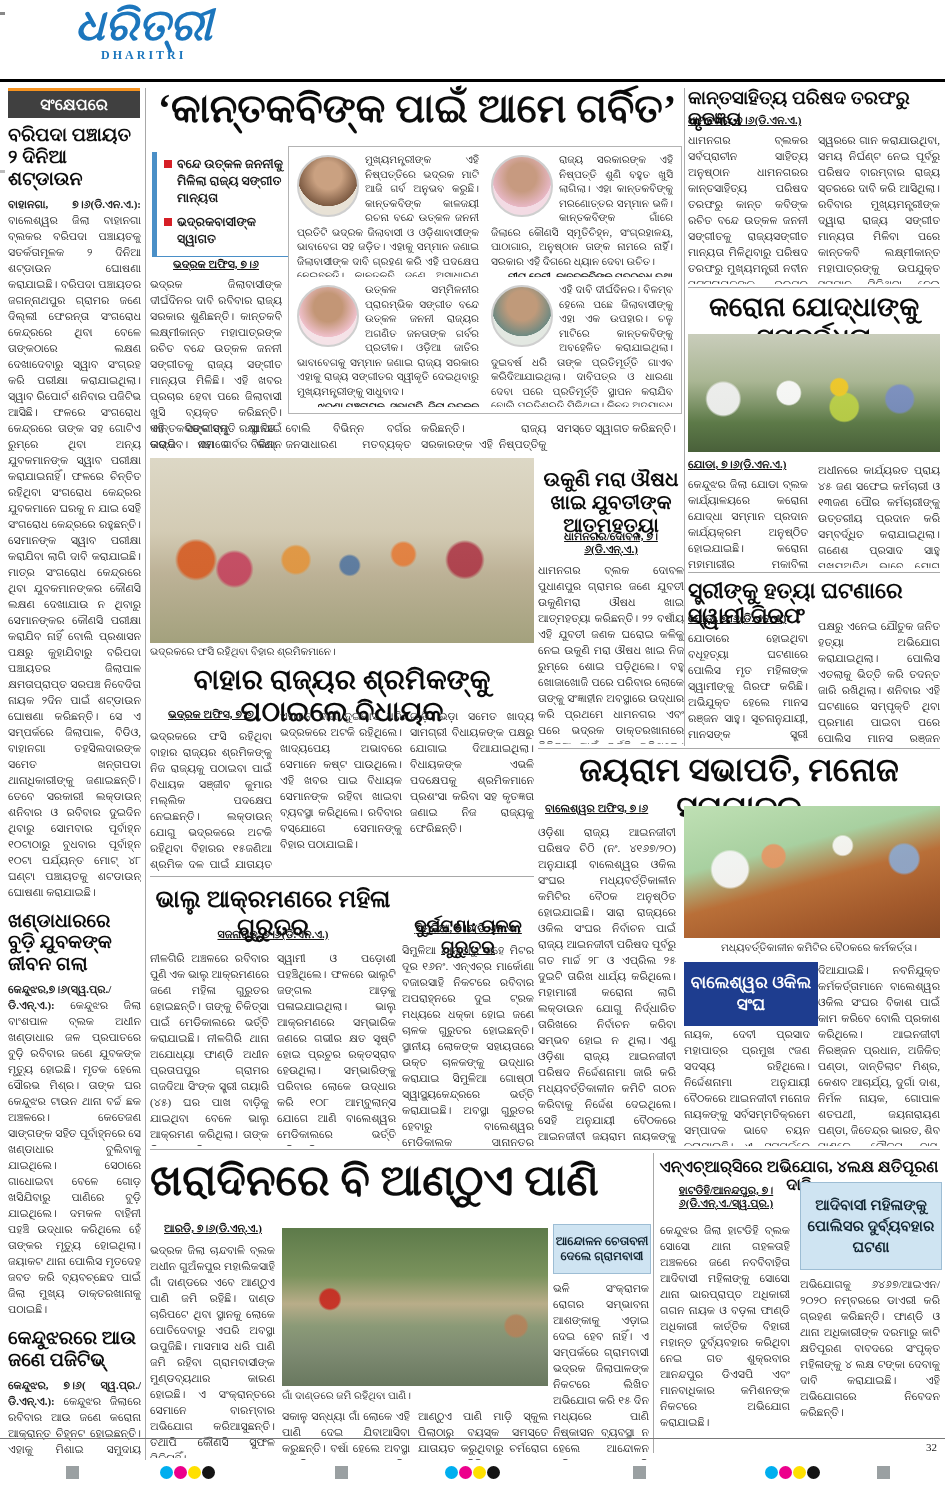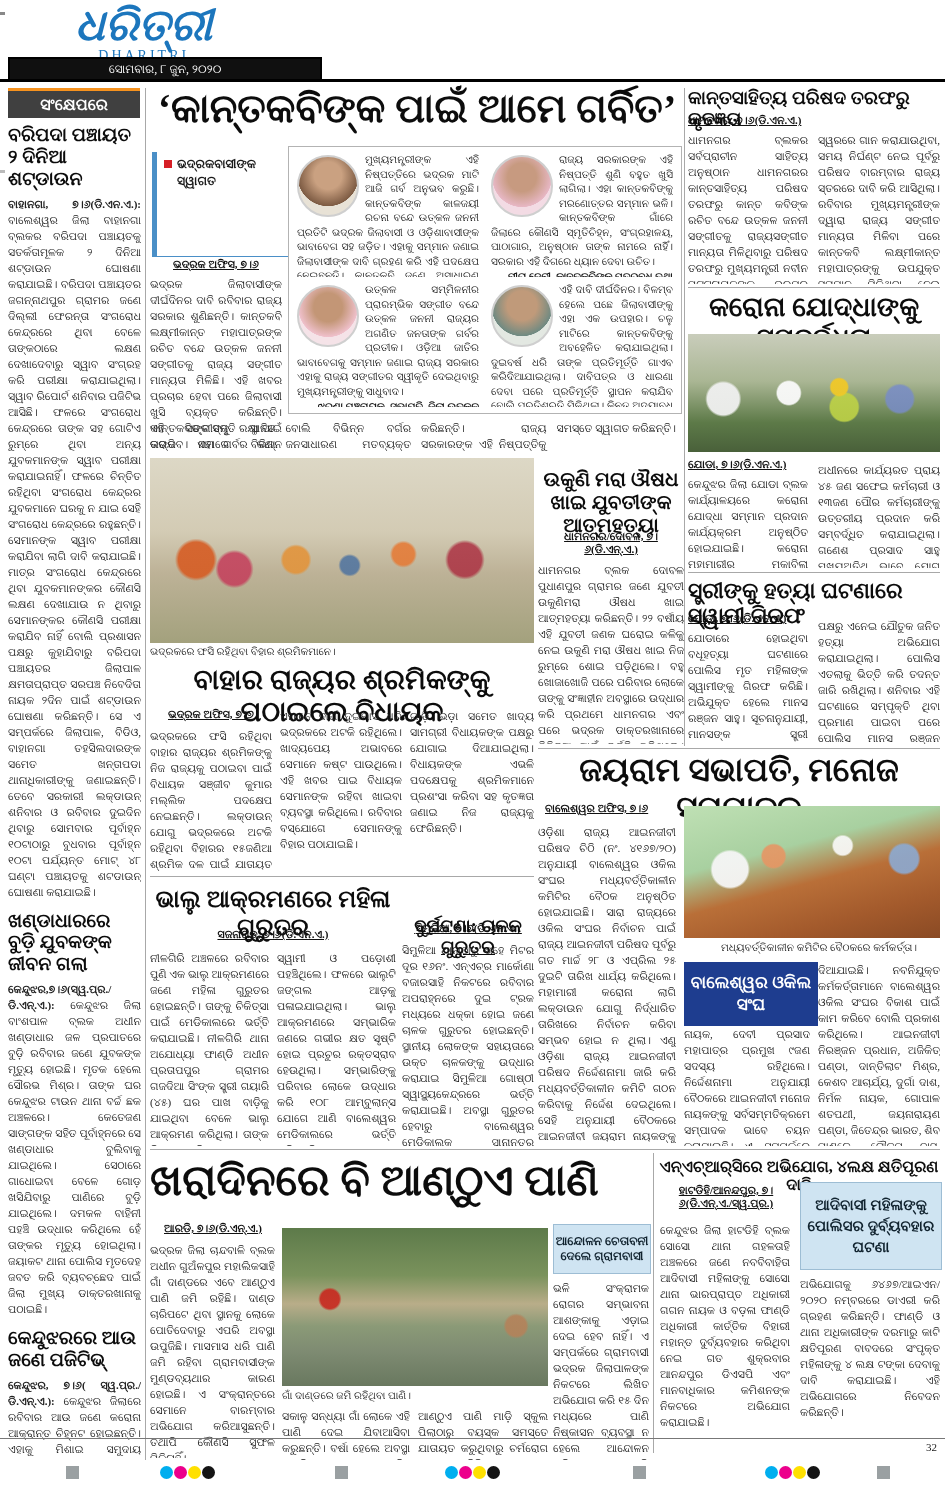--- a/index.html
+++ b/index.html
@@ -19,37 +19,34 @@
   .blue-box{background:#1e3d8f;color:#fff;font-weight:bold;font-size:17px;line-height:1.3;
             display:flex;align-items:center;justify-content:center;text-align:center;padding:4px;}
   .lblue-box{background:#cfe4f2;border:1px solid #9dbdd4;color:#10222e;font-weight:bold;
              display:flex;align-items:center;justify-content:center;text-align:center;}
   .bullet-item{display:flex;gap:5px;font-size:12.5px;font-weight:bold;line-height:1.35;margin-bottom:7px;}
   .sq{flex:0 0 auto;width:8px;height:8px;background:#d61f26;margin-top:4px;}
   .portrait{border-radius:50%;border:2px solid #cfcfcf;flex:0 0 auto;}
   .qtext{font-size:10.5px;line-height:14.5px;text-align:justify;}
   .qattr{font-weight:bold;text-align:right;font-size:10.5px;margin-top:2px;}
   .mast-logo{color:#1c76bd;font-weight:bold;font-size:44px;line-height:1;font-style:italic;}
-  .mast-sub{color:#1c76bd;font-size:14px;letter-spacing:3px;font-weight:normal;}
+  .mast-sub{color:#1c76bd;font-size:12px;letter-spacing:3px;font-weight:bold;}
   .datebar{background:#101010;color:#fff;font-size:12px;display:flex;align-items:center;justify-content:center;}
   .regsq{width:13px;height:13px;background:#9aa0a2;}
   .cmyk{display:flex;gap:1px;}
   .cmyk i{width:13px;height:13px;border-radius:50%;display:block;}
 </style>
 </head>
 <body>
 
 <div id="page">
 
   <div class="abs" style="left:75px;top:4px;">
     <div class="mast-logo">ଧରିତ୍ରୀ</div>
     <div class="mast-sub center">DHARITRI</div>
-  </div>
-  <div class="abs datebar" style="left:8px;top:57px;width:310px;height:21px;border:2px solid #000;">
-    <span>ସୋମବାର, ୮ ଜୁନ, ୨୦୨୦</span>
   </div>
   <div class="abs" style="left:0;top:79px;width:945px;height:3px;background:#000;"></div>
   <div class="abs" style="left:0;top:12px;width:5px;height:3px;background:#888;"></div>
   <div class="abs" style="left:0;top:170px;width:5px;height:3px;background:#bbb;"></div>
 
   <div class="abs vrule" style="left:145px;top:88px;height:1372px;"></div>
   <div class="abs vrule" style="left:684px;top:88px;height:658px;"></div>
   <div class="abs hrule" style="left:150px;top:876px;width:384px;"></div>
   <div class="abs hrule" style="left:688px;top:287px;width:252px;"></div>
   <div class="abs hrule" style="left:688px;top:572px;width:252px;"></div>
@@ -72,20 +69,24 @@
     <div style="margin-top:10px;">
       <div class="hl" style="font-size:19px;margin-bottom:6px;">କେନ୍ଦୁଝରରେ ଆଉ ଜଣେ ପଜିଟିଭ୍</div>
       <div class="body-txt"><b>କେନ୍ଦୁଝର, ୭।୬( ସ୍ୱ.ପ୍ର./ଡି.ଏନ୍.ଏ.):</b> <span>କେନ୍ଦୁଝର ଜିଲାରେ ରବିବାର ଆଉ ଜଣେ କରୋନା ଆକ୍ରାନ୍ତ ଚିହ୍ନଟ ହୋଇଛନ୍ତି। ଏହାକୁ ମିଶାଇ ସମୁଦାୟ ରୋଗୀଙ୍କ ସଂଖ୍ୟା ୭୮ରେ ପହଞ୍ଚିଛି। ସେ ମହାରାଷ୍ଟ୍ରରୁ ଫେରି ଘଟଗାଁ ବ୍ଲକର ଏକ ଅସ୍ଥାୟୀ ସ୍ୱାସ୍ଥ୍ୟକେନ୍ଦ୍ରରେ କ୍ୱାରାଣ୍ଟାଇନ୍‌ରେ ଥିଲେ ବୋଲି ସୂଚନା ମିଳିଛି। ସେମାନଙ୍କ ମଧ୍ୟରୁ ୧୮ ଜଣ ସୁସ୍ଥ ହୋଇ ଘରକୁ ଫେରିଥିବା ବେଳେ ୧୫ଜଣ ବିଭିନ୍ନ କୋଭିଡ ୧୯ ହସ୍ପିଟାଲରେ ଚିକିତ୍ସାଧୀନ ଅଛନ୍ତି।</span></div>
     </div>
 
   </div>
 
   <div class="abs hl center" style="left:150px;top:86px;width:534px;font-size:40px;">‘କାନ୍ତକବିଙ୍କ ପାଇଁ ଆମେ ଗର୍ବିତ’</div>
 
   <div class="abs" style="left:152px;top:152px;width:124px;height:100px;border-left:5px solid #4a8fc7;border-bottom:1px solid #4a8fc7;padding:4px 0 0 7px;">
+    <div class="bullet-item">
+        <span class="sq"></span>
+        <span>ବନ୍ଦେ ଉତ୍କଳ ଜନନୀକୁ ମିଳିଲା ରାଜ୍ୟ ସଙ୍ଗୀତ ମାନ୍ୟତା</span>
+      </div>
     <div class="bullet-item">
         <span class="sq"></span>
         <span>ଭଦ୍ରକବାସୀଙ୍କ ସ୍ୱାଗତ</span>
       </div>
   </div>
   <div class="abs byline" style="left:150px;top:258px;width:132px;">ଭଦ୍ରକ ଅଫିସ, ୭।୬</div>
   <div class="abs body-txt" style="left:150px;top:276px;width:132px;height:178px;">ଭଦ୍ରକ ଜିଲାବାସୀଙ୍କ ଦୀର୍ଘଦିନର ଦାବି ରବିବାର ରାଜ୍ୟ ସରକାର ଶୁଣିଛନ୍ତି। କାନ୍ତକବି ଲକ୍ଷ୍ମୀକାନ୍ତ ମହାପାତ୍ରଙ୍କ ରଚିତ ବନ୍ଦେ ଉତ୍କଳ ଜନନୀ ସଙ୍ଗୀତକୁ ରାଜ୍ୟ ସଙ୍ଗୀତ ମାନ୍ୟତା ମିଳିଛି। ଏହି ଖବର ପ୍ରଚାର ହେବା ପରେ ଜିଲାବାସୀ ଖୁସି ବ୍ୟକ୍ତ କରିଛନ୍ତି। କାନ୍ତକବିଙ୍କ ସ୍ମୃତି ରକ୍ଷା ପାଇଁ ତାଙ୍କ ନାମରେ ବିଭିନ୍ନ ଅନୁଷ୍ଠାନ, ଛକ, କାର୍ଯ୍ୟାଳୟରେ ପ୍ରତିଷ୍ଠା କରାଯିବ। ସ୍କୁଲ, କଲେଜ ପାଠ୍ୟକ୍ରମରେ</div>
 
   <div class="abs" style="left:288px;top:146px;width:394px;height:268px;border:1px solid #b3b3b3;padding:6px 8px;box-sizing:border-box;display:grid;grid-template-columns:1fr 1fr;grid-template-rows:1fr 1fr;gap:6px 12px;">
     <div style="overflow:hidden;">

